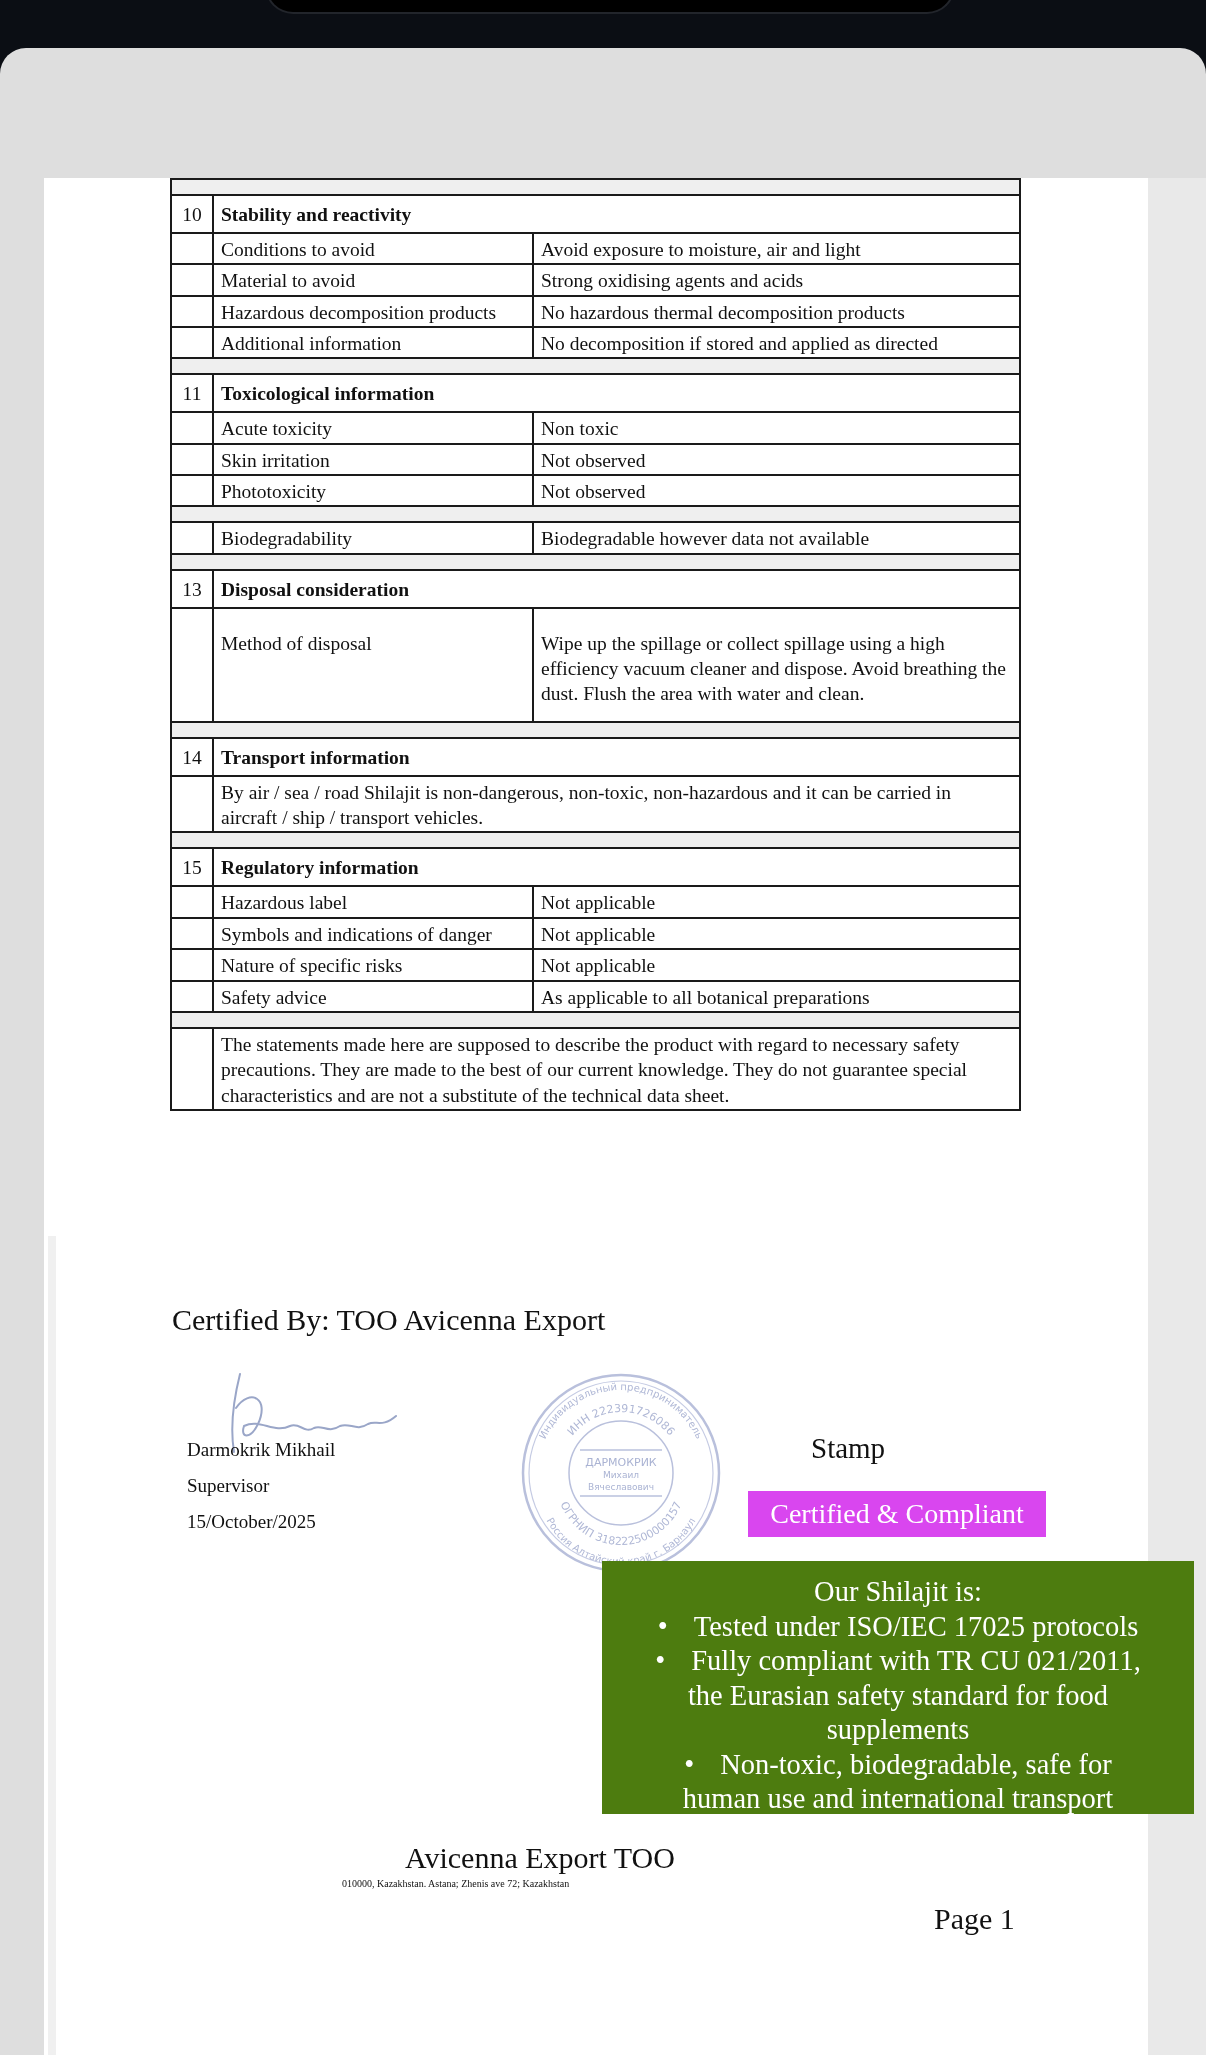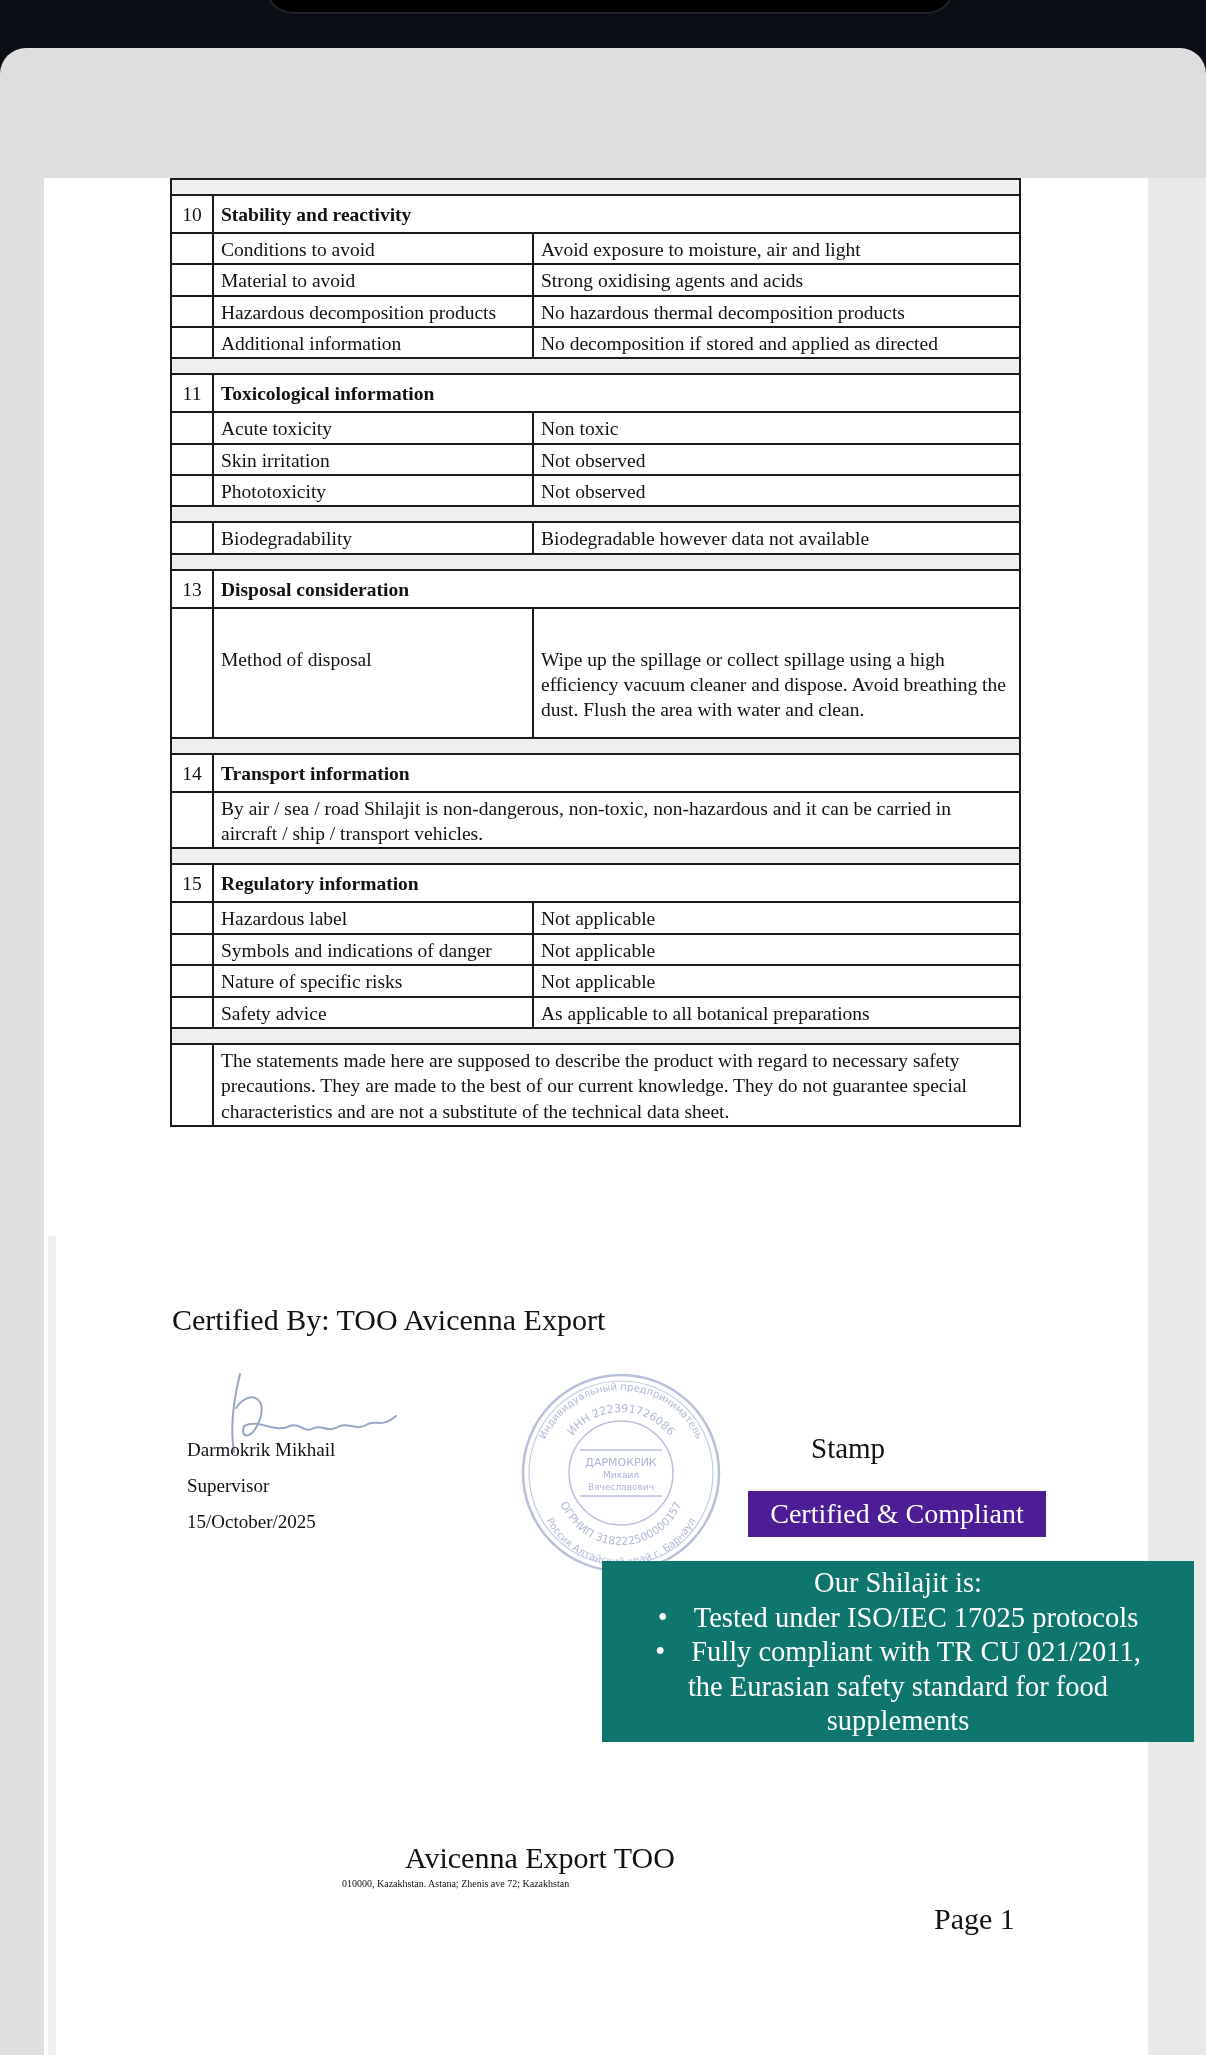--- a/index.html
+++ b/index.html
@@ -14,33 +14,33 @@
   .page-lower-shade { position: absolute; left: 48px; top: 1236px; width: 8px; height: 819px; background: #f0f0f0; }
   .right-shade { position: absolute; left: 1148px; top: 178px; width: 58px; height: 1877px; background: #e9e9e9; }
 
   .sds { position: absolute; left: 170px; top: 178px; width: 851px; border-collapse: collapse; font-size: 19.5px; line-height: 1.3; }
   .sds td { border: 2px solid #1a1a1a; padding: 3px 7px 1px 7px; vertical-align: top; }
   .sds td.num { width: 42px; text-align: center; font-weight: normal; padding-left: 2px; padding-right: 2px; }
   .sds td.label { width: 320px; }
   .sds tr.spacer td { background: #efefef; height: 16px; padding: 0; }
   .sds tr.head td { height: 38px; padding-top: 6px; }
   .sds tr.head td.title { font-weight: bold; }
-  .sds tr.tall td { padding-top: 38px; padding-bottom: 14px; }
+  .sds tr.tall td { padding-top: 22px; padding-bottom: 14px; }
 
   .certified-by { position: absolute; left: 172px; top: 1303px; font-size: 30px; color: #111; }
 
   .signature { position: absolute; left: 200px; top: 1368px; width: 220px; height: 90px; }
   .sign-name { position: absolute; left: 187px; top: 1432px; font-size: 19px; line-height: 36px; }
 
   .stamp { position: absolute; left: 518px; top: 1370px; width: 206px; height: 206px; }
   .stamp-label { position: absolute; left: 811px; top: 1432px; font-size: 29px; }
 
-  .badge { position: absolute; left: 748px; top: 1491px; width: 298px; height: 46px; background: #4c1d95; color: #fff; font-size: 28px; text-align: center; line-height: 46px; }
-
-  .promo { position: absolute; left: 602px; top: 1561px; width: 592px; height: 181px; background: #0f766e; color: #fff; font-size: 28.5px; line-height: 34.5px; text-align: center; padding-top: 5px; }
+  .badge { position: absolute; left: 748px; top: 1491px; width: 298px; height: 46px; background: #d946ef; color: #fff; font-size: 28px; text-align: center; line-height: 46px; }
+
+  .promo { position: absolute; left: 602px; top: 1561px; width: 592px; height: 253px; background: #4d7c0f; color: #fff; font-size: 28.5px; line-height: 34.5px; text-align: center; padding-top: 14px; }
   .promo .line { display: block; white-space: nowrap; }
   .bullet { display: inline-block; width: 36px; text-align: left; }
   .company-name { position: absolute; left: 405px; top: 1841px; font-size: 30px; }
   .company-addr { position: absolute; left: 342px; top: 1878px; font-size: 10px; }
   .page-num { position: absolute; left: 934px; top: 1902px; font-size: 30px; text-align: right; }
 </style>
 </head>
 <body>
 
 <div class="topbar">

